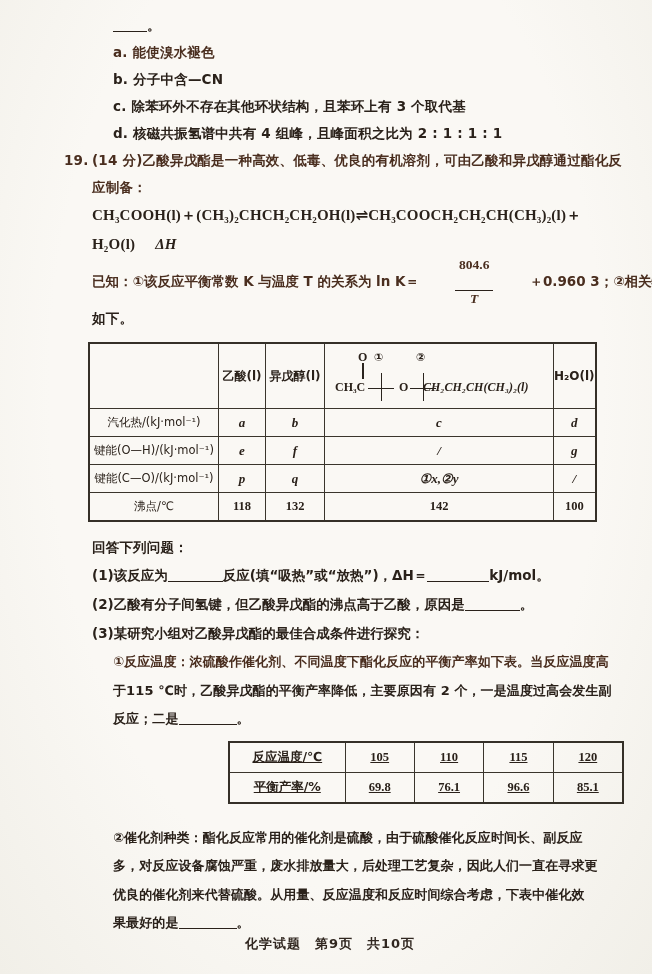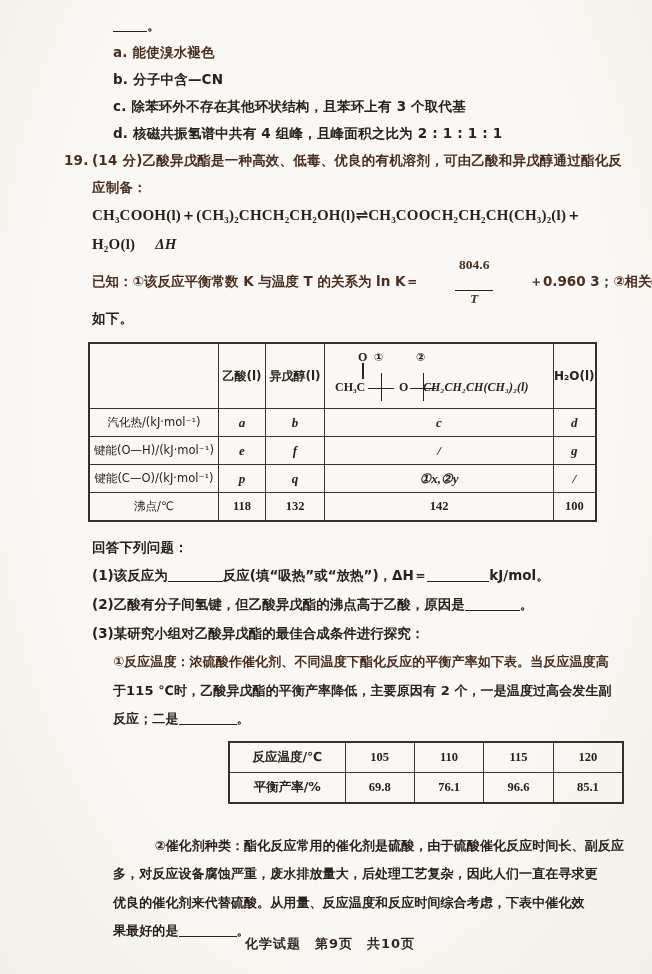--- a/index.html
+++ b/index.html
@@ -49,21 +49,21 @@
   .e-bond::after{content:"";position:absolute;left:50%;top:-7px;height:28px;border-left:1.6px solid #2a241e;}
   .e-bond1{left:33px;}
   .e-bond2{left:75px;}
   .e-o{left:64px;top:29px;}
   .e-right{left:88px;top:29px;font-style:italic;}
   
   .ans{line-height:29px;font-weight:700;font-size:13.5px;white-space:nowrap;}
   .sub{line-height:28.5px;font-weight:700;font-size:13px;white-space:nowrap;letter-spacing:.1px;}
   
   .t2{border-collapse:collapse;margin:7px 0 0 164px;border:2px solid #353028;}
-  .t2 td{border:1.6px solid #3a352c;text-align:center;height:29px;padding:0 16px;}
+  .t2 td{border:1.6px solid #3a352c;text-align:center;height:29px;padding:0 16px;text-decoration:underline;}
   .t2 .lbl{width:84px;font-weight:700;font-size:12.5px;white-space:nowrap;}
   .t2 .v{width:38px;font-family:"Liberation Serif",serif;font-weight:600;font-size:12.5px;}
   .footer{position:absolute;left:4px;bottom:21px;width:100%;text-align:center;font-weight:700;font-size:13px;letter-spacing:1px;color:#312720;}
 </style>
 </head>
 <body>
 
 <div class="page">
   <div class="content">
 
@@ -163,21 +163,21 @@
       <tr>
         <td class="lbl">平衡产率/%</td>
         <td class="v">69.8</td>
         <td class="v">76.1</td>
         <td class="v">96.6</td>
         <td class="v">85.1</td>
       </tr>
     </tbody>
       </table>
 
-    <div class="sub sub-indent" style="margin-top:28px;text-align:right;">②催化剂种类：酯化反应常用的催化剂是硫酸，由于硫酸催化反应时间长、副反应</div>
+    <div class="sub sub-indent" style="margin-top:20px;">②催化剂种类：酯化反应常用的催化剂是硫酸，由于硫酸催化反应时间长、副反应</div>
     <div class="sub sub-indent">多，对反应设备腐蚀严重，废水排放量大，后处理工艺复杂，因此人们一直在寻求更</div>
     <div class="sub sub-indent">优良的催化剂来代替硫酸。从用量、反应温度和反应时间综合考虑，下表中催化效</div>
     <div class="sub sub-indent"><span>果最好的是</span><span class="blank w58"></span><span>。</span></div>
 
   </div>
 
   <div class="footer">化学试题　第9页　共10页</div>
 </div>
 
 </body></html>

